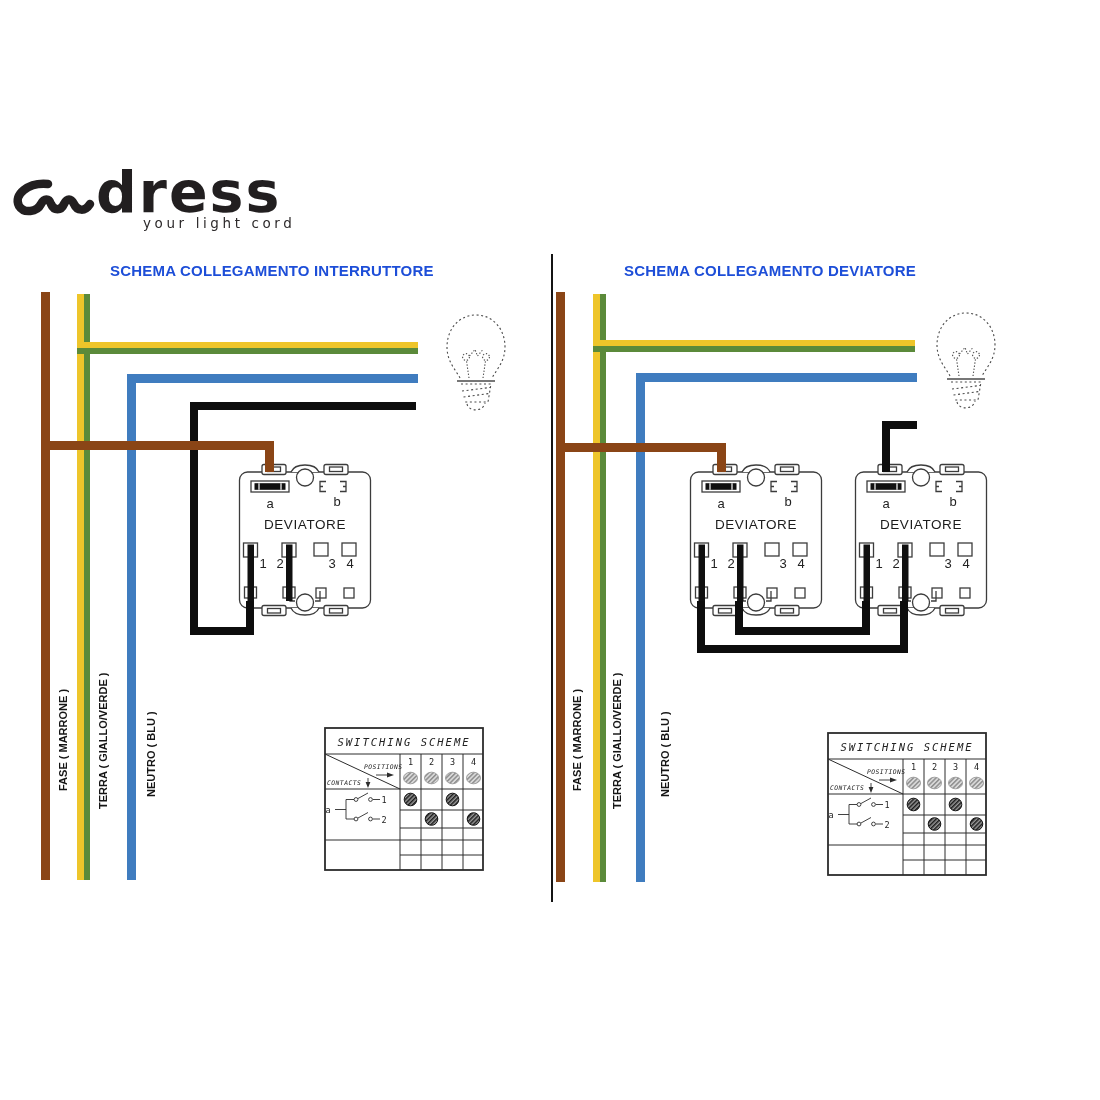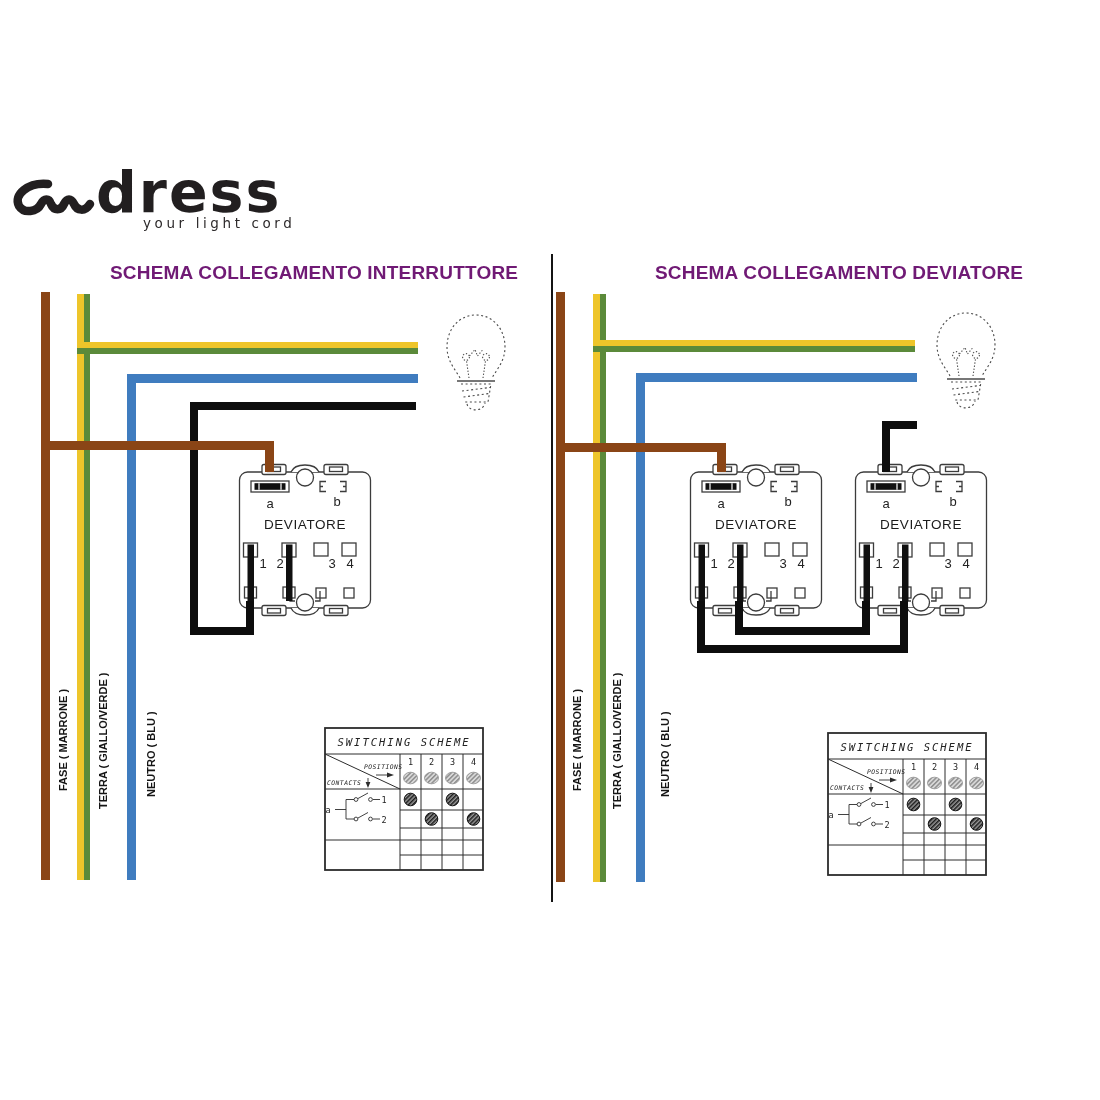--- a/index.html
+++ b/index.html
@@ -2,21 +2,21 @@
 <html style="--fase-brown: #8a4516; --terra-yellow: #eec52a; --terra-green: #5b8a3a; --neutro-blue: #3f7cbf; --wire-black: #0d0d0d;"><head>
 <meta charset="utf-8">
 <style>
   html,body{margin:0;padding:0;background:#fff;}
   body{width:1100px;height:1100px;font-family:"Liberation Sans",sans-serif;}
   .stage{position:relative;width:1100px;height:1100px;background:#fff;overflow:hidden;}
   .wire{position:absolute;z-index:4;}
   .dev{position:absolute;z-index:3;}
   .bulb{position:absolute;z-index:2;}
   .tbl{position:absolute;z-index:3;}
-  .panel-title{position:absolute;z-index:5;font-size:19px;font-weight:bold;color:#701a75;white-space:nowrap;letter-spacing:.2px;}
+  .panel-title{position:absolute;z-index:5;font-size:15px;font-weight:bold;color:#1d4ed8;white-space:nowrap;letter-spacing:.2px;}
   .vlabel{position:absolute;z-index:5;font-size:11px;font-weight:bold;color:#151515;white-space:nowrap;
           transform:rotate(-90deg);transform-origin:0 0;}
   .divider{position:absolute;z-index:1;background:#141414;}
   
   .c-brown{background:var(--fase-brown,#8a4516);}
   .c-yellow{background:var(--terra-yellow,#eec52a);}
   .c-green{background:var(--terra-green,#5b8a3a);}
   .c-blue{background:var(--neutro-blue,#3f7cbf);}
   .c-black{background:var(--wire-black,#0d0d0d);}
   
@@ -64,21 +64,21 @@
     </defs>
   </svg>
 
   <svg class="dev" style="left:10px;top:142px" width="300" height="95" viewBox="0 0 300 95">
     <path d="M38,42 C18,40 3,53 9,64 C14,72 27,70 31,62 C34,56 39,56 41,62 C44,69 51,69 54,62 C57,56 61,56 64,62 C67,69 75,70 80,62" fill="none" stroke="#221f20" stroke-width="8.5" stroke-linecap="round"></path>
     <text class="brandtext" x="86" y="70">dress</text>
     <text class="tagtext" x="133" y="86">your light cord</text>
   </svg>
 
   <div class="panel-title" style="left:110px;top:262px">SCHEMA COLLEGAMENTO INTERRUTTORE</div>
-  <div class="panel-title" style="left:655px;top:262px">SCHEMA COLLEGAMENTO DEVIATORE</div>
+  <div class="panel-title" style="left:624px;top:262px">SCHEMA COLLEGAMENTO DEVIATORE</div>
   <div class="divider" style="left:551px;top:254px;width:2px;height:648px"></div>
 
   <div class="wire c-brown" style="left:41px;top:292px;width:9px;height:588px"></div>
   <div class="wire c-yellow" style="left:77px;top:294px;width:7px;height:586px"></div>
   <div class="wire c-green" style="left:84px;top:294px;width:6px;height:586px"></div>
   <div class="wire c-yellow" style="left:77px;top:342px;width:341px;height:6px"></div>
   <div class="wire c-green" style="left:77px;top:348px;width:341px;height:6px"></div>
   <div class="wire c-blue" style="left:127px;top:374px;width:291px;height:9px"></div>
   <div class="wire c-blue" style="left:127px;top:374px;width:9px;height:506px"></div>
   <div class="wire c-black" style="left:190px;top:402px;width:226px;height:8px"></div>

